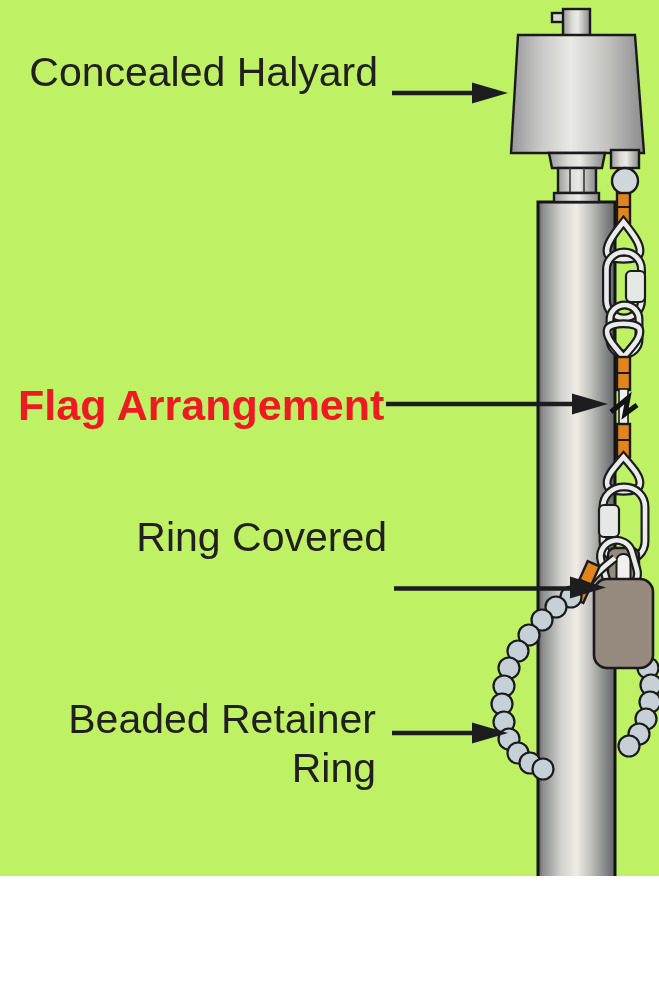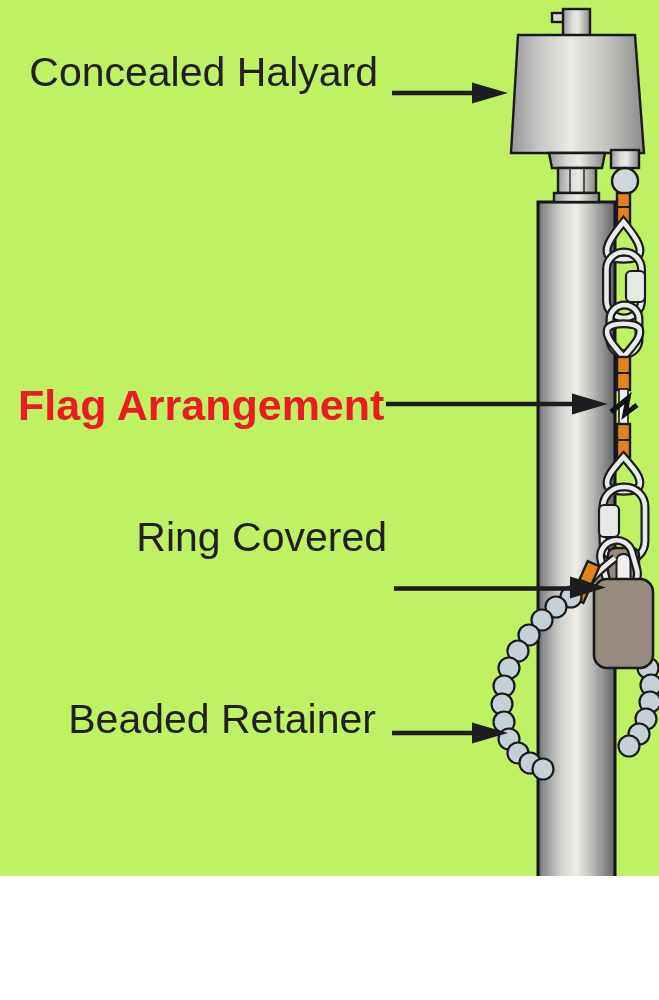--- a/index.html
+++ b/index.html
@@ -183,15 +183,16 @@
   </div>
 
   <div class="lbl lbl-flag" style="left:18px;top:382px;">Flag Arrangement</div>
 
   <div class="lbl lbl-right" style="left:0;top:513px;width:387px;">
     <div>Ring Covered</div>
   </div>
 
   <div class="lbl lbl-right" style="left:0;top:679px;width:376px;margin-top:16px;">
     <div>Beaded Retainer</div>
+    <div>Ring</div>
   </div>
 
 </div>
 
 </body></html>

